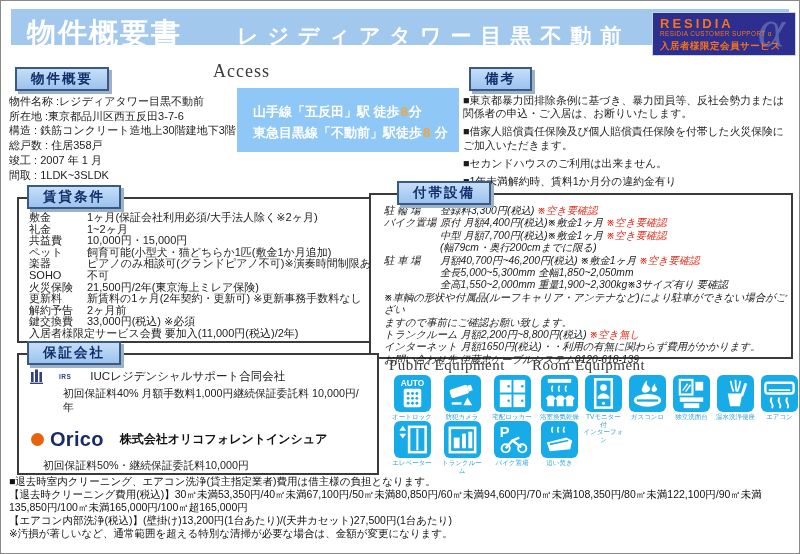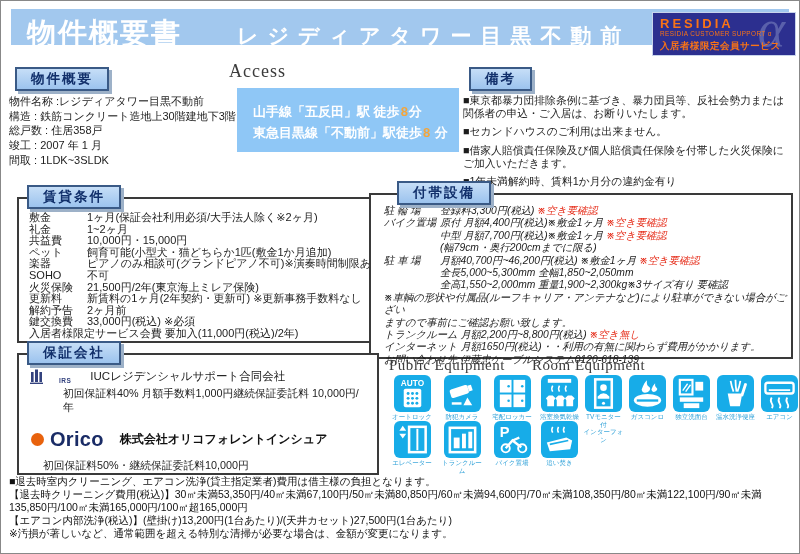--- a/index.html
+++ b/index.html
@@ -22,40 +22,40 @@
   .logo-sub{font-size:6.4px;letter-spacing:0.4px;line-height:8px;}
   .logo-svc{font-size:9.5px;font-weight:bold;line-height:12px;margin-top:2px;letter-spacing:0.5px;}
 
   
   .chip{position:absolute;background:linear-gradient(#c6def7,#9cc3ee);border:2px solid #3a5a86;
         color:#12306b;font-weight:bold;font-size:13.5px;padding:1px 14px;letter-spacing:2px;
         box-shadow:3px 3px 0 #9db1c8;white-space:nowrap;z-index:3;}
 
   
   .ov-rows{position:absolute;left:8px;top:93px;font-size:11px;line-height:14.7px;}
-  .acc-head{position:absolute;left:228px;top:60px;font-size:18px;color:#3c3c3c;letter-spacing:1px;}
+  .acc-head{position:absolute;left:212px;top:60px;font-size:18px;color:#3c3c3c;letter-spacing:1px;}
   .acc-box{position:absolute;left:236px;top:87px;width:222px;height:64px;background:#8fc7f6;}
   .acc-in{padding:13px 0 0 16px;font-size:13px;font-weight:bold;color:#fff;line-height:21px;}
   .acc-num{color:#f2a53c;padding:0 1px;}
 
   
   .rem-list{position:absolute;left:462px;top:93px;width:334px;font-size:10.8px;line-height:13.2px;}
   .rem-item{white-space:pre-line;margin-bottom:5px;}
 
   
   .box{position:absolute;border:2px solid #3a3a3a;background:#fff;box-sizing:border-box;}
   .lease-box{left:16px;top:196px;width:362px;height:146px;}
   .lease-rows{position:absolute;left:10px;top:13px;right:2px;font-size:11px;line-height:11.6px;}
   .lrow{display:flex;white-space:nowrap;}
   .lrow .lab{width:58px;flex:none;}
   .lrow .val{flex:1;}
 
   .guar-box{left:16px;top:352px;width:362px;height:122px;}
   .g-in{padding:14px 8px 0 11px;}
-  .g-row1{display:flex;align-items:flex-end;font-size:11.5px;gap:16px;}
+  .g-row1{display:flex;align-items:center;font-size:11.5px;gap:16px;}
   .irs-txt{font-size:6.5px;color:#33427e;font-weight:bold;margin-right:3px;letter-spacing:0.5px;}
   .g-terms1{margin:3px 0 0 33px;font-size:10.8px;}
   .g-row2{margin:13px 0 0 1px;display:flex;align-items:center;}
   .orico-dot{width:13px;height:13px;border-radius:50%;background:#e8620d;margin-right:6px;flex:none;}
   .orico-brand{font-size:20px;font-weight:bold;color:#1a2c66;margin-right:16px;letter-spacing:0.3px;}
   .orico-name{font-size:12px;font-weight:bold;color:#111;}
   .g-terms2{margin:8px 0 0 13px;font-size:10.8px;}
 
   .fac-box{left:368px;top:192px;width:424px;height:166px;font-style:italic;}
   .fac{position:absolute;left:13px;top:10px;right:2px;font-size:10.3px;line-height:12.4px;}
@@ -89,41 +89,42 @@
         <div class="logo-brand">RESIDIA</div>
         <div class="logo-sub">RESIDIA CUSTOMER SUPPORT α</div>
         <div class="logo-svc">入居者様限定会員サービス</div>
       </div>
     </div>
   </div>
 
   <div class="chip" style="left:14px;top:66px;">物件概要</div>
   <div class="ov-rows">
     <div>物件名称 :レジディアタワー目黒不動前</div>
+    <div>所在地 :東京都品川区西五反田3-7-6</div>
     <div>構造 : 鉄筋コンクリート造地上30階建地下3階</div>
     <div>総戸数 : 住居358戸</div>
     <div>竣工 : 2007 年 1 月</div>
     <div>間取 : 1LDK~3SLDK</div>
   </div>
 
   <div class="acc-head serif">Access</div>
   <div class="acc-box">
     <div class="acc-in">
       <div><span>山手線「五反田」駅 徒歩</span><span class="acc-num">8</span><span>分</span></div>
       <div><span>東急目黒線「不動前」駅徒歩</span><span class="acc-num">8</span><span> 分</span></div>
     </div>
   </div>
 
   <div class="chip" style="left:468px;top:66px;">備考</div>
   <div class="rem-list">
     <div class="rem-item">■東京都暴力団排除条例に基づき、暴力団員等、反社会勢力または
  関係者の申込・ご入居は、お断りいたします。</div>
-    <div class="rem-item">■セカンドハウスのご利用は出来ません。</div>
     <div class="rem-item">■借家人賠償責任保険及び個人賠償責任保険を付帯した火災保険に
  ご加入いただきます。</div>
+    <div class="rem-item">■セカンドハウスのご利用は出来ません。</div>
     <div class="rem-item">■1年未満解約時、賃料1か月分の違約金有り</div>
   </div>
 
   <div class="chip" style="left:26px;top:184px;">賃貸条件</div>
   <div class="box lease-box">
     <div class="lease-rows">
       <div class="lrow">
           <span class="lab">敷金</span>
           <span class="val">1ヶ月(保証会社利用必須/大手法人除く※2ヶ月)</span>
         </div>

